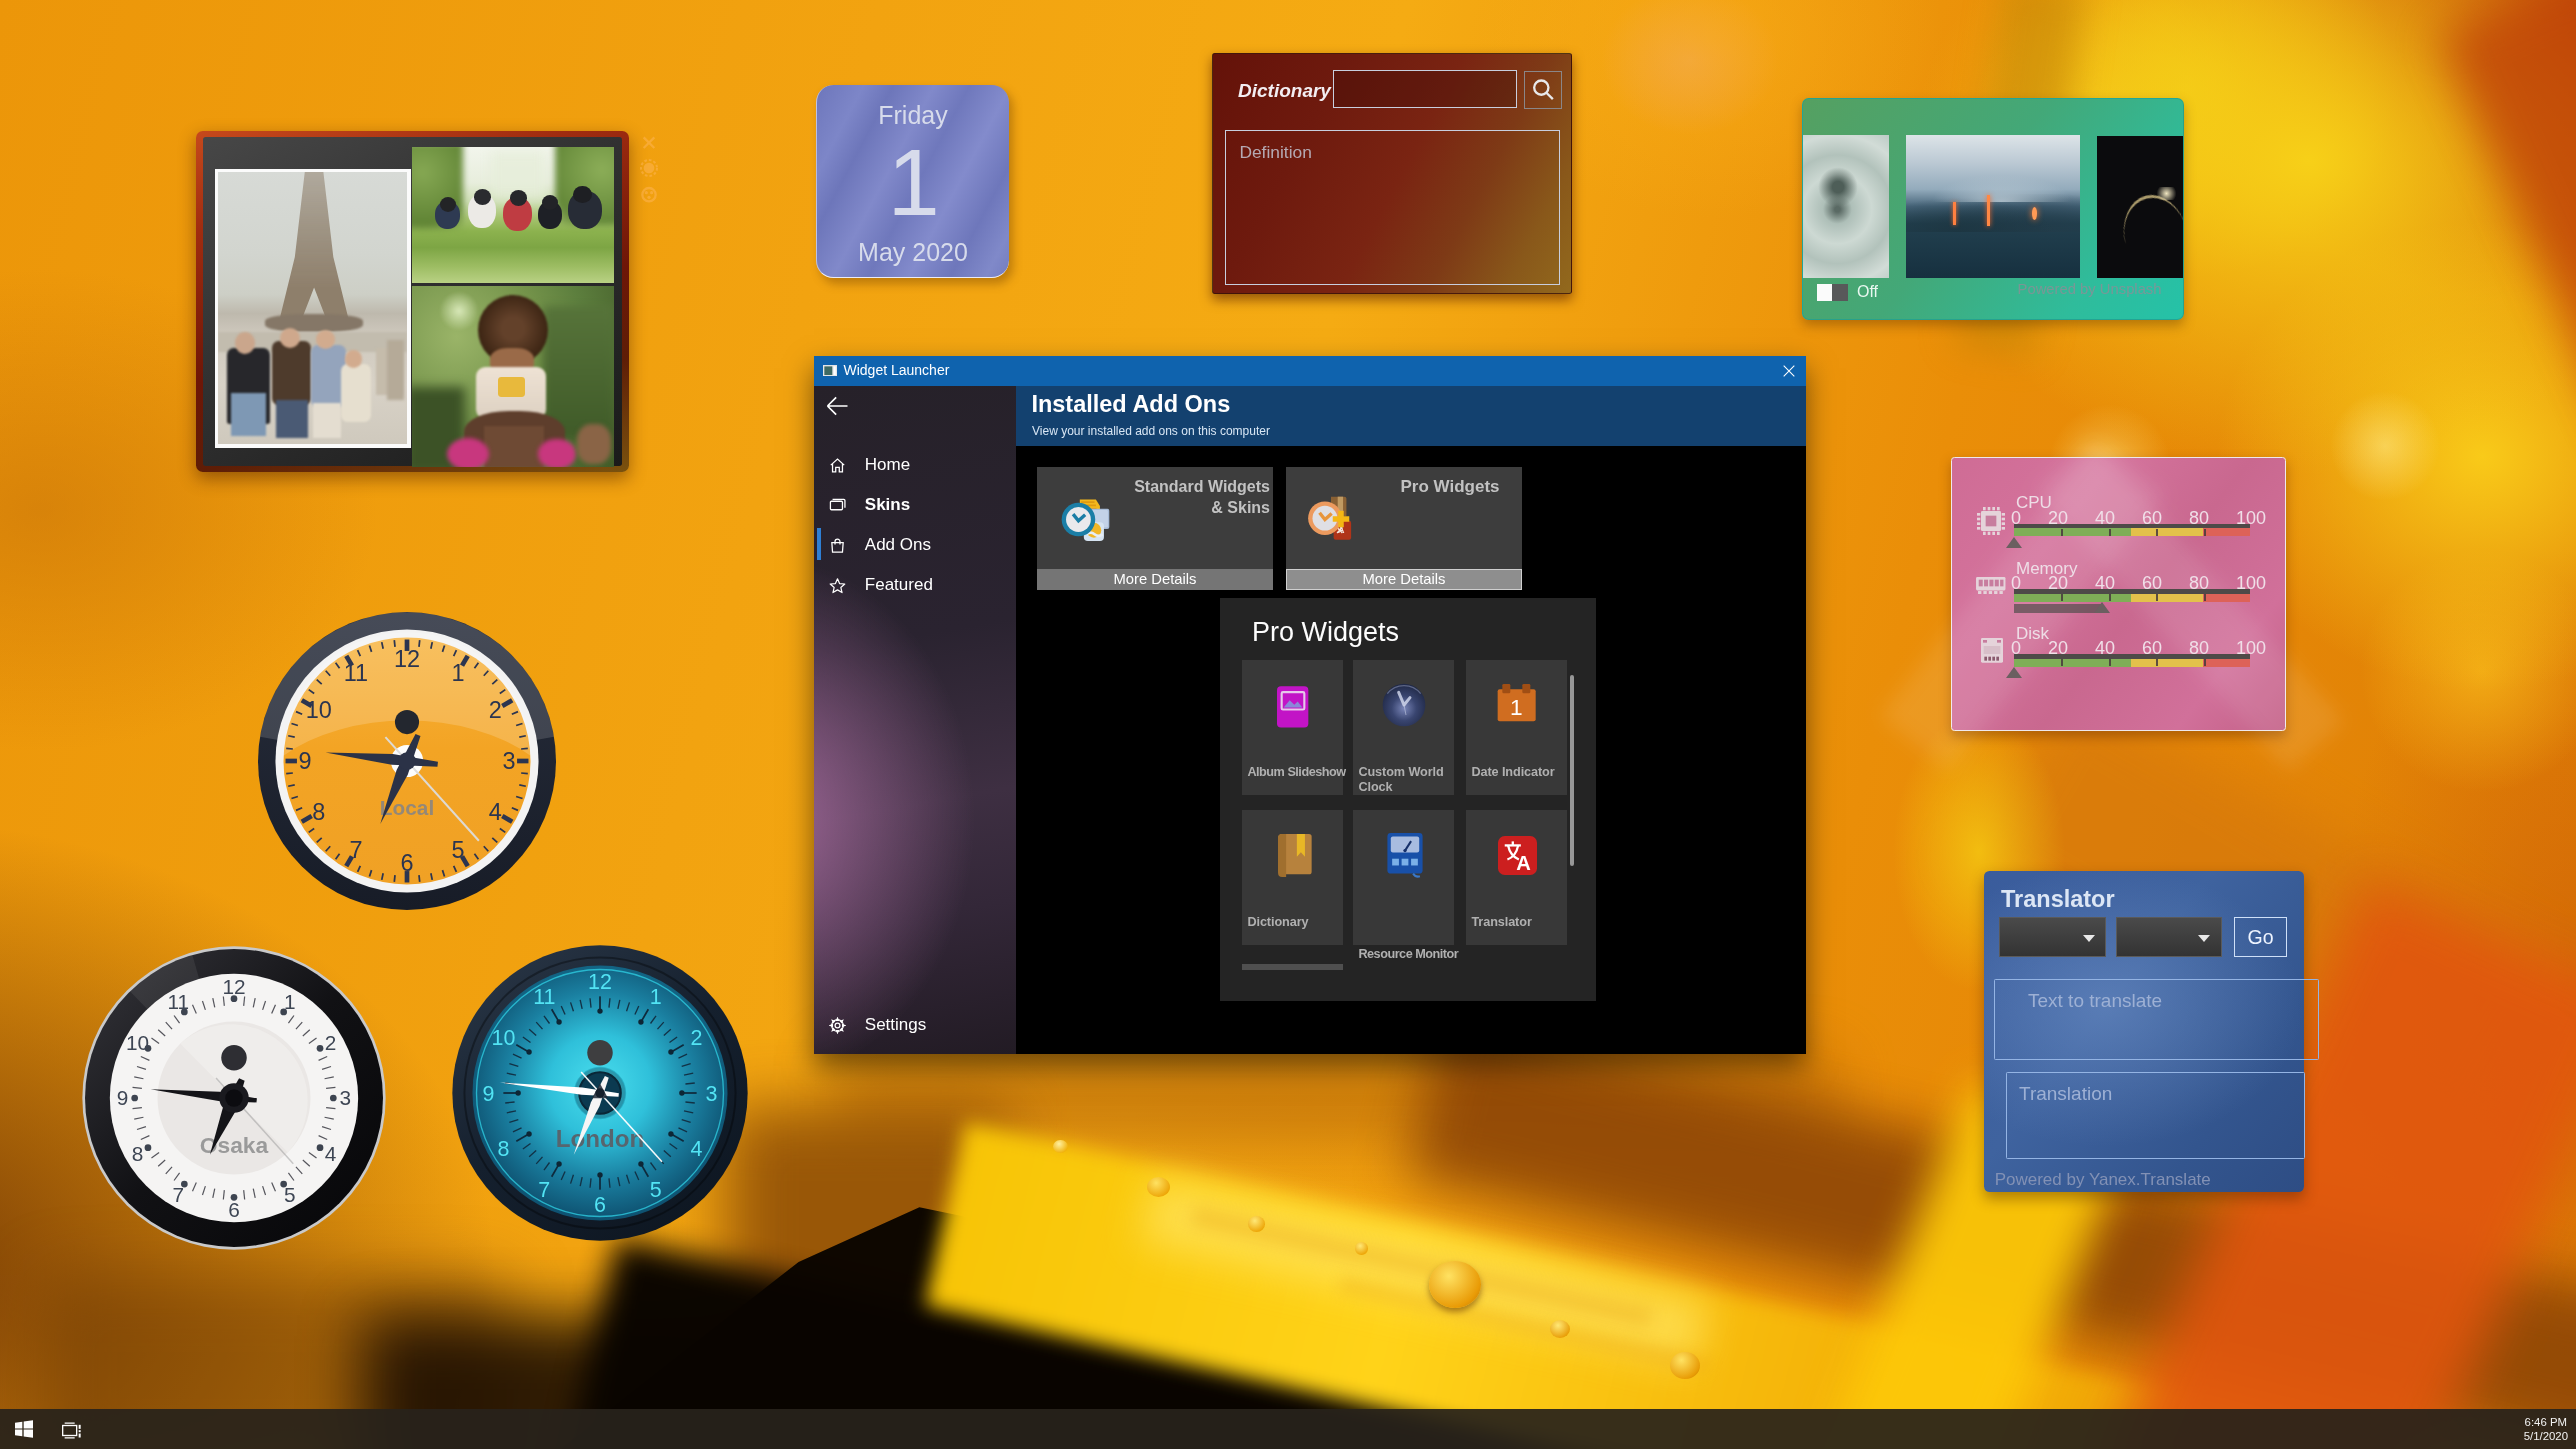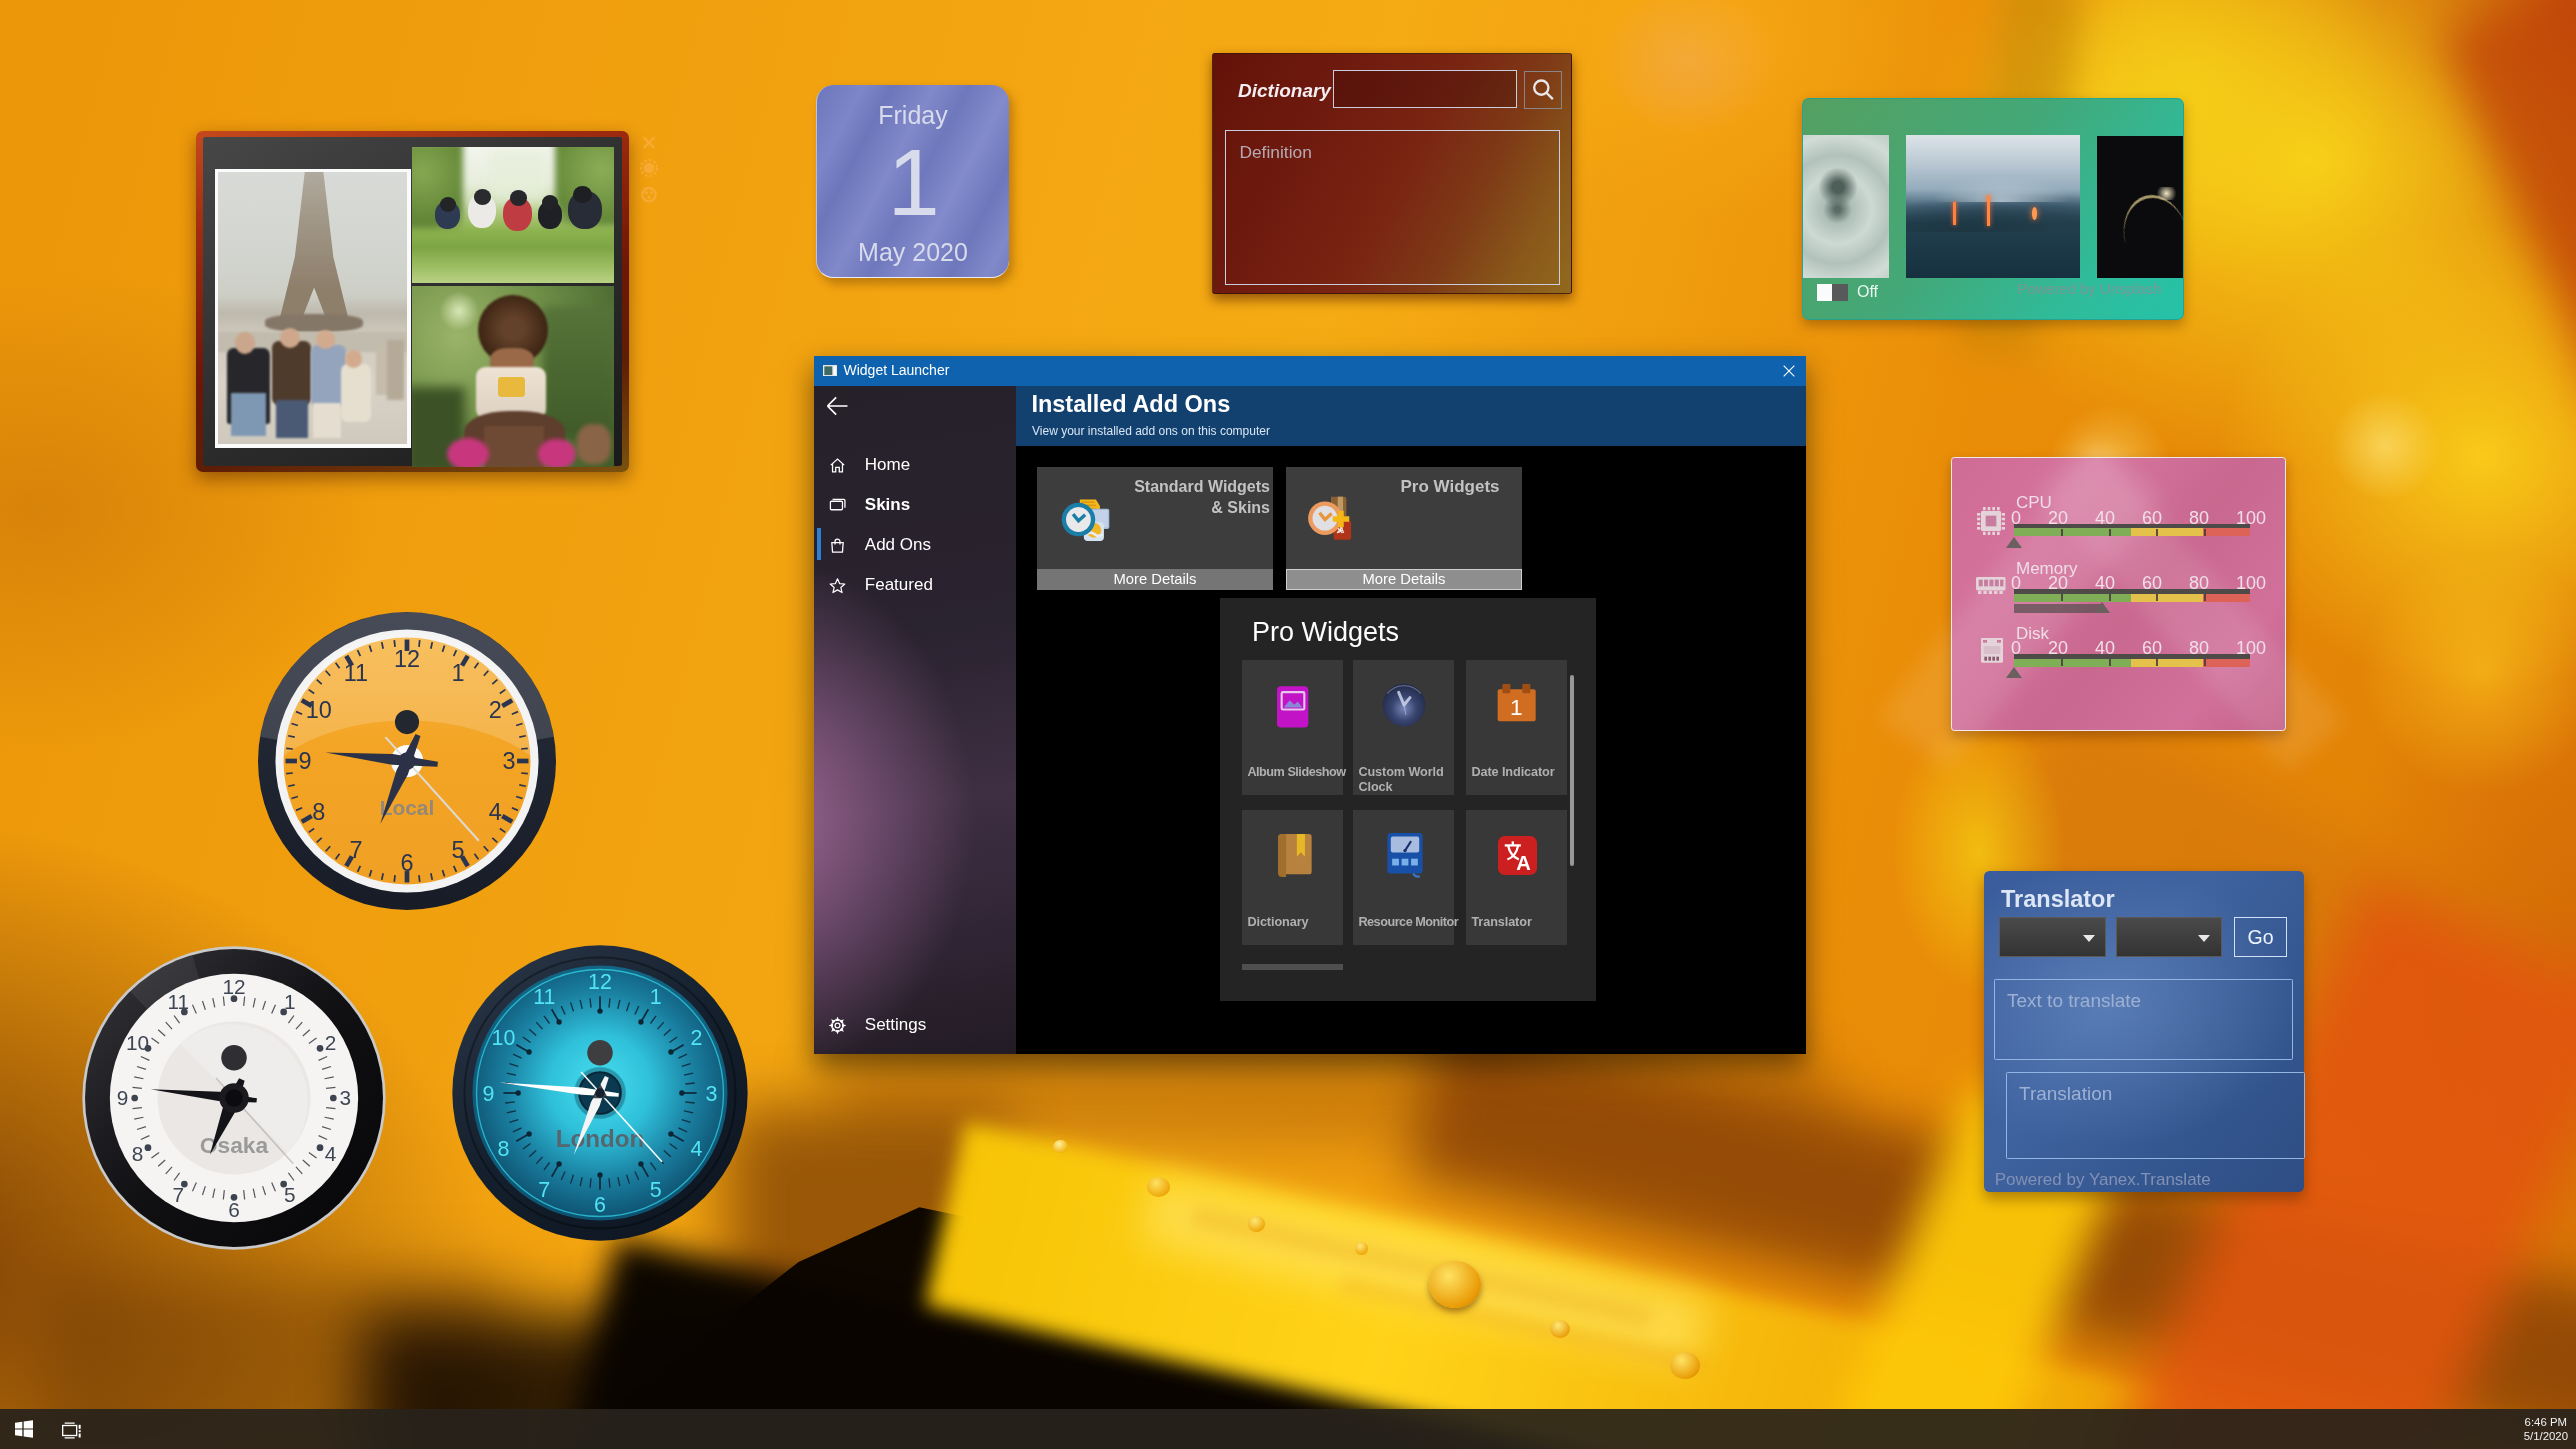--- a/index.html
+++ b/index.html
@@ -348,21 +348,21 @@
     <div class="tick" style="left:204px;top:201px;"></div>
     <div class="tick" style="left:252px;top:201px;"></div>
   <div class="tri" style="left:54px;top:209px;"></div>
 </div>
 
 <div id="tr" class="abs">
 <div style="position:absolute;left:17px;top:14.8px;font-size:23.5px;font-weight:bold;color:#dce6f5;">Translator</div>
 <div class="dd" style="left:15.4px;top:46px;width:107px;"></div>
 <div class="dd" style="left:132px;top:46px;width:106px;"></div>
 <div style="position:absolute;left:250px;top:46px;width:53px;height:40px;border:1.3px solid #cfe0f8;text-align:center;line-height:38px;font-size:19.5px;color:#eef4ff;">Go</div>
-<div class="trbox" style="left:10px;top:108px;width:299px;height:81px;">
+<div class="trbox" style="left:10px;top:108px;width:325px;height:81px;padding-left:21px;">
       <div style="margin:10px 0 0 12px;">Text to translate</div>
     </div>
 <div class="trbox" style="left:10px;top:201px;width:299px;height:87px;margin-left:12px;">
       <div style="margin:10px 0 0 12px;">Translation</div>
     </div>
 <div style="position:absolute;left:10.7px;top:299px;font-size:17px;color:#8291b5;">Powered by Yanex.Translate</div>
 </div>
 
 <div id="win" class="abs">
   <div id="sidebar"></div>
@@ -487,21 +487,21 @@
       <svg style="position:absolute;left:33px;top:23px;" width="38" height="46" viewBox="0 0 56 68">
           <rect x="2" y="0" width="52" height="60" rx="5" fill="#1850a8"></rect>
           <rect x="7" y="5" width="42" height="24" rx="3" fill="#a8bce0"></rect>
           <path d="M28,26 L37,12" stroke="#16306a" stroke-width="3"></path>
           <circle cx="28" cy="26" r="2.5" fill="#16306a"></circle>
           <rect x="9" y="38" width="10" height="10" fill="#7ab0e8"></rect>
           <rect x="23" y="38" width="10" height="10" fill="#7ab0e8"></rect>
           <rect x="37" y="38" width="10" height="10" fill="#7ab0e8"></rect>
           <path d="M40,60 q4,6 10,4" stroke="#3a78c8" stroke-width="3" fill="none"></path>
         </svg>
-      <div class="tlabel" style="white-space:nowrap;letter-spacing:-0.5px;">Resource Monitor</div>
+      <div class="tlabel" style="white-space:nowrap;letter-spacing:-0.5px;margin-top:32px;">Resource Monitor</div>
     </div>
     <div class="tile" style="left:246px;top:212px;">
       <svg style="position:absolute;left:32px;top:25.5px;" width="39" height="39" viewBox="0 0 58 58">
           <rect x="0" y="0" width="58" height="58" rx="10" fill="#cc1f1f"></rect>
           <g stroke="#fff" stroke-width="3.4" fill="none">
             <path d="M10,14 h24"></path>
             <path d="M22,8 v6"></path>
             <path d="M30,14 q-3,16 -16,21"></path>
             <path d="M15,14 q3,15 16,21"></path>
           </g>

